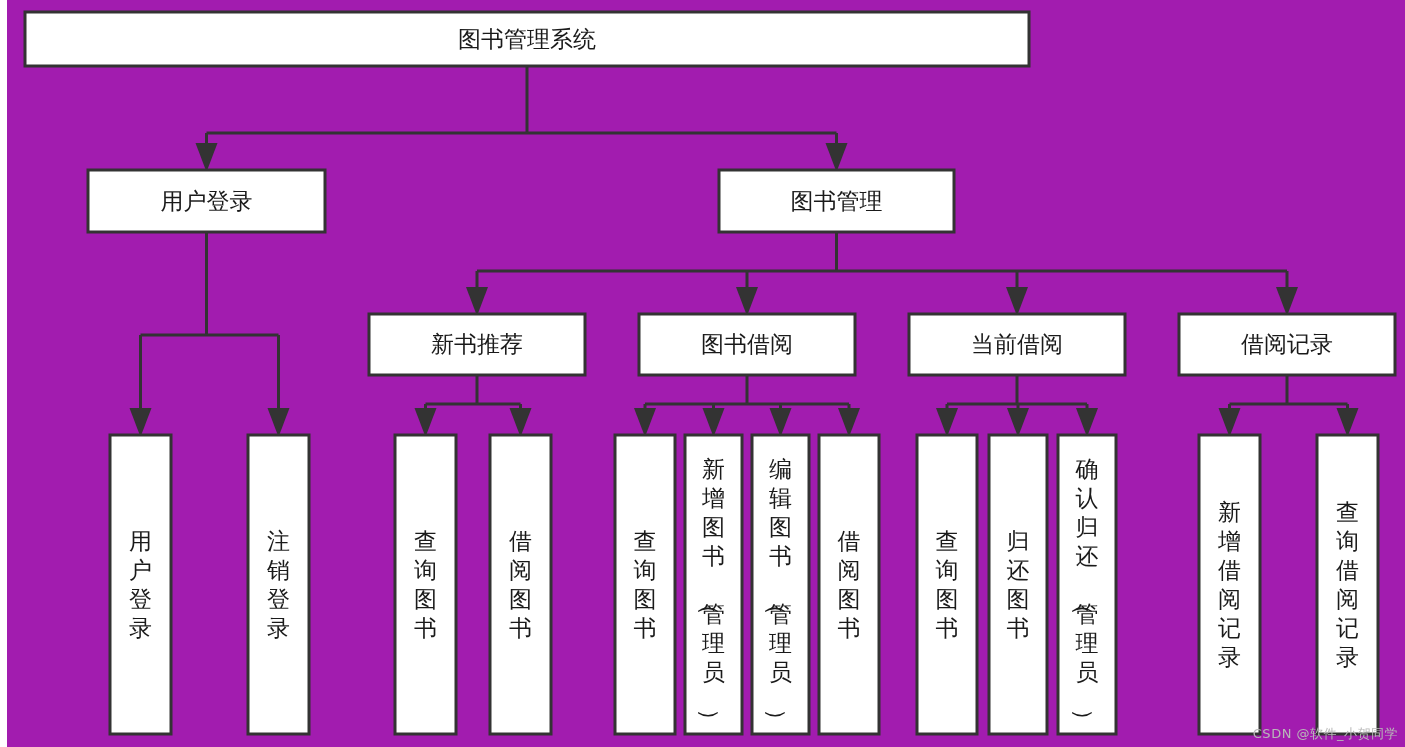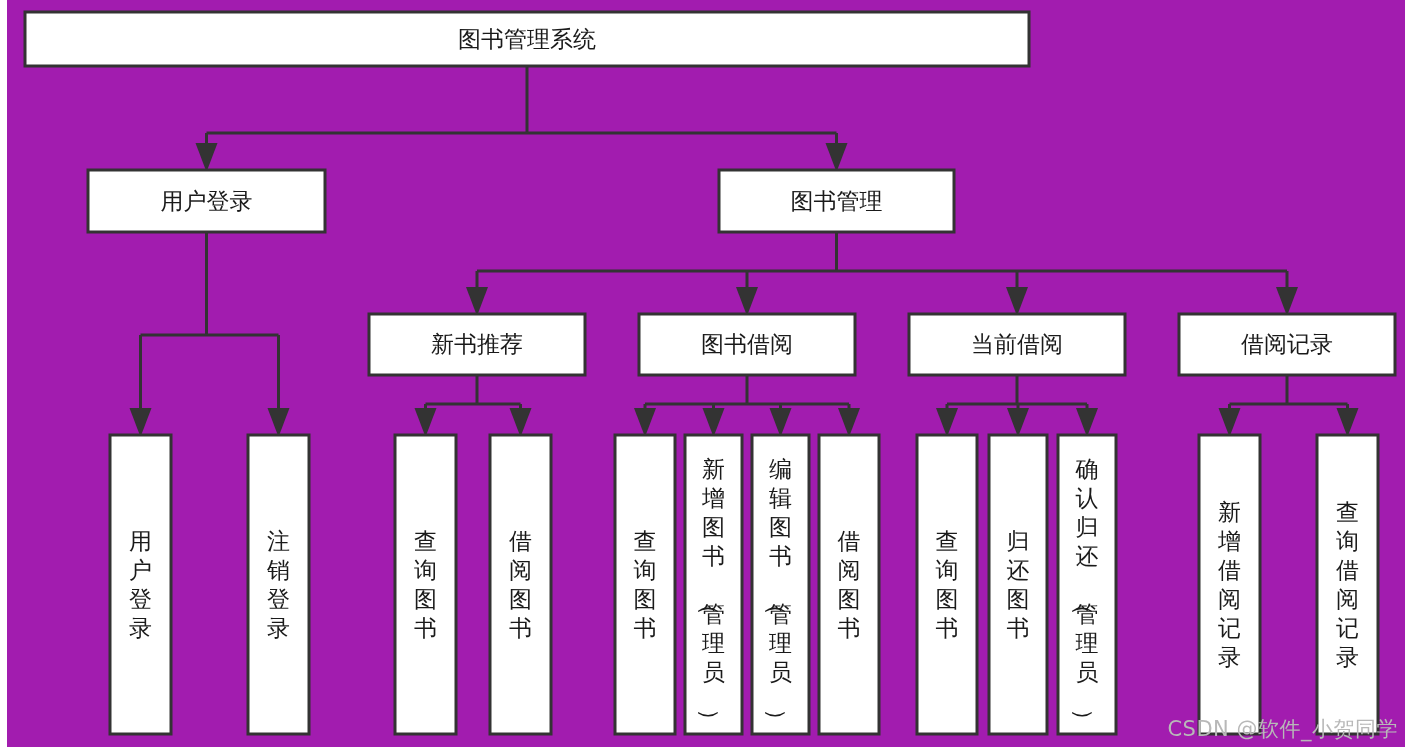--- a/index.html
+++ b/index.html
@@ -53,21 +53,21 @@
     fill: #1a1a1a;
     font-family: "DejaVu Sans", "Liberation Sans", sans-serif;
     font-size: 23px;
     text-anchor: middle;
   }
   .watermark {
     position: absolute;
     right: 14px;
     bottom: 4px;
     font-family: "DejaVu Sans", "Liberation Sans", sans-serif;
-    font-size: 21px;
+    font-size: 13px;
     color: #b8b8b8;
     white-space: nowrap;
     letter-spacing: 0.5px;
   }
 </style>
 </head>
 <body>
 
 <div id="diagram-root">
   <svg id="tree-svg" viewBox="0 0 1405 747" xmlns="http://www.w3.org/2000/svg">

